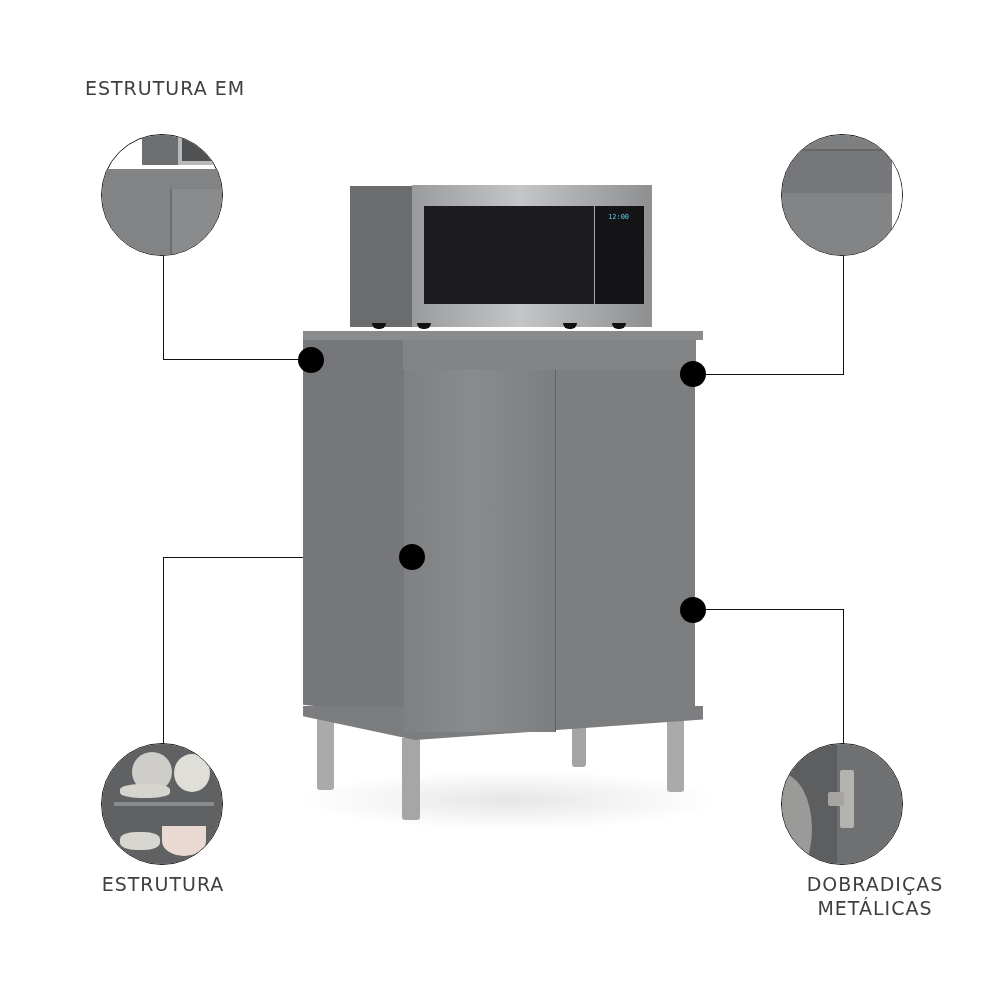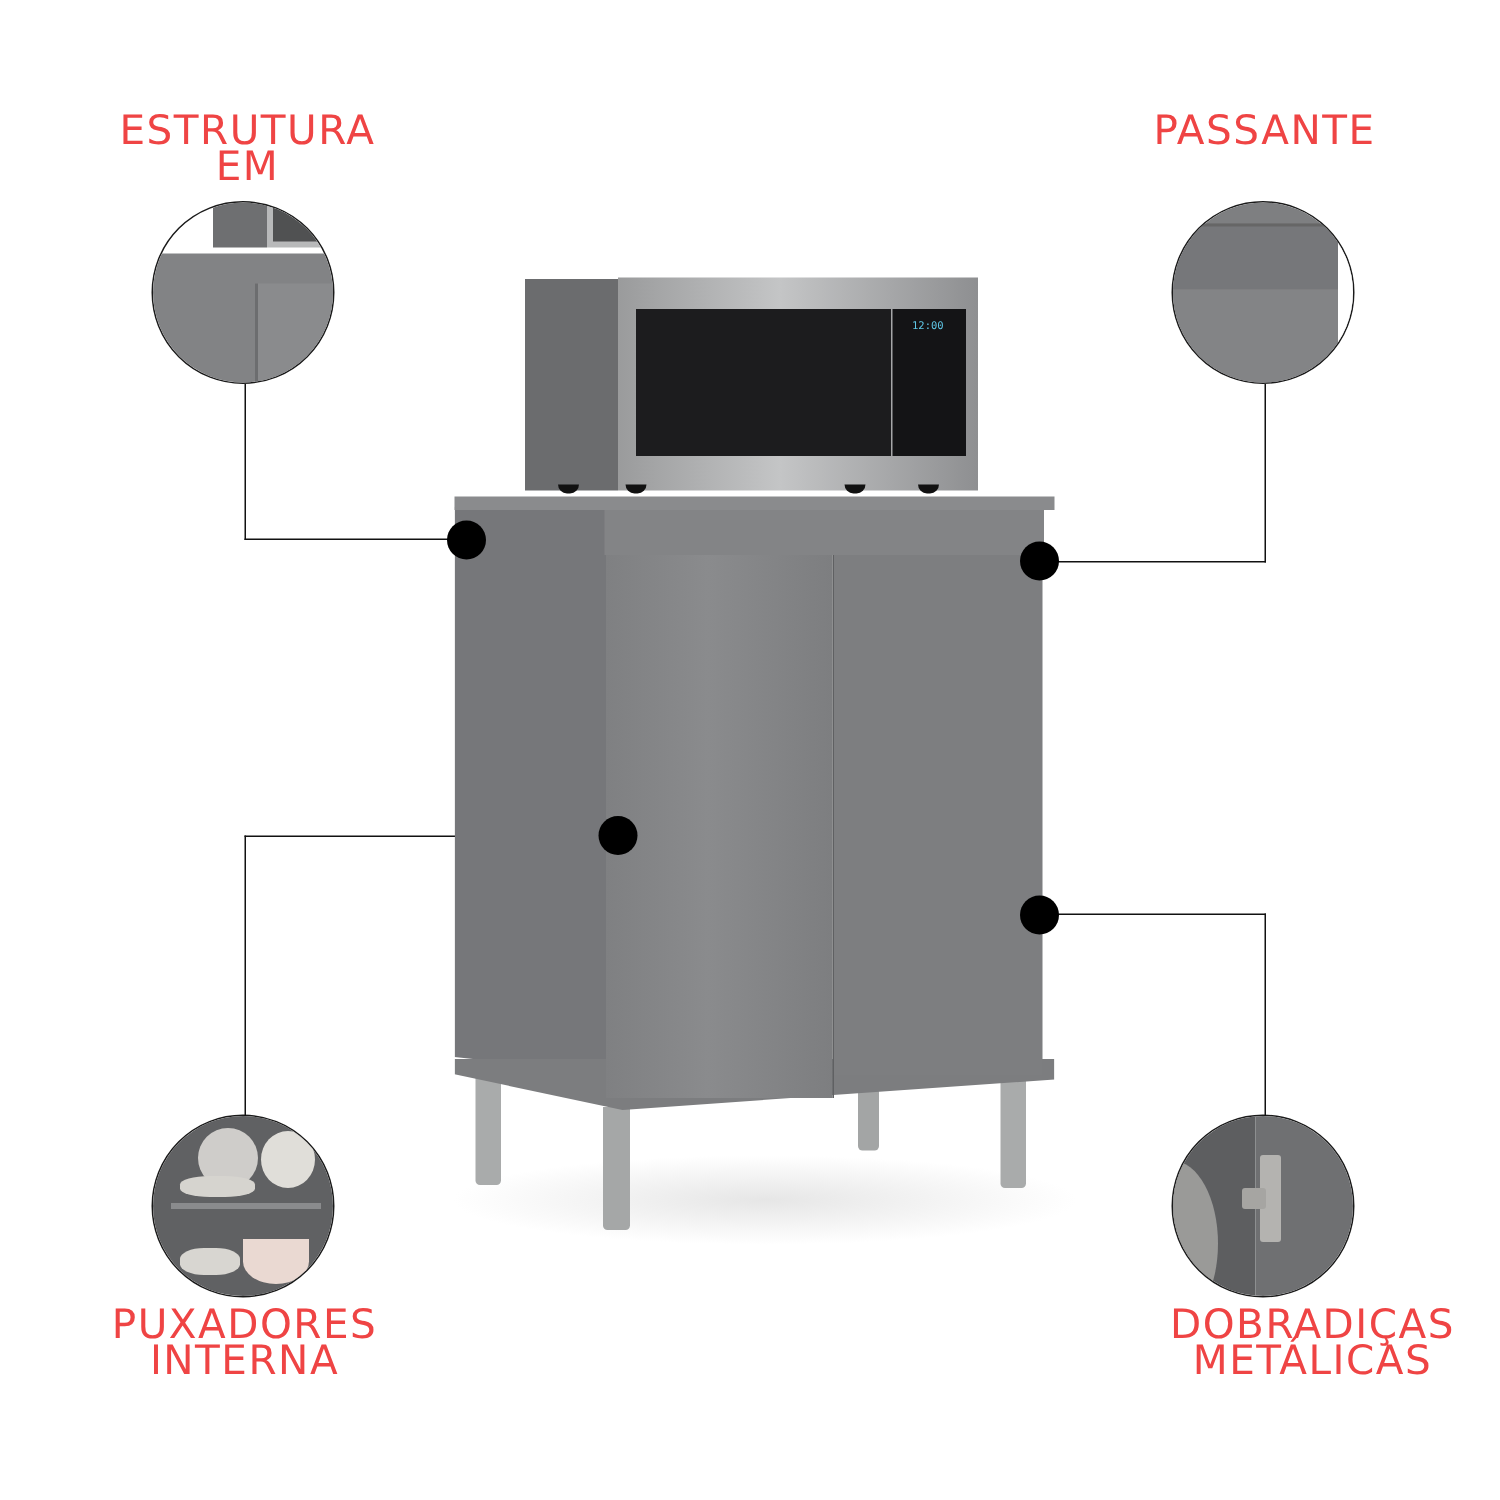--- a/index.html
+++ b/index.html
@@ -1,35 +1,33 @@
 <!DOCTYPE html>
 <html><head>
 <meta charset="utf-8">
 <style>
   html,body{margin:0;padding:0;background:#ffffff;}
   body{width:1000px;height:1000px;position:relative;overflow:hidden;font-family:"DejaVu Sans",sans-serif;}
-  .label{position:absolute;text-align:center;color:#ef4444;font-family:"DejaVu Sans",sans-serif;font-size:27px;line-height:24px;letter-spacing:1px;font-weight:normal;}
+  .label{position:absolute;text-align:center;color:#404040;font-family:"DejaVu Sans",sans-serif;font-size:19px;line-height:24px;letter-spacing:1px;font-weight:normal;}
   .label span{display:block;}
   .circle{position:absolute;width:122px;height:122px;border-radius:50%;border:1.5px solid #1a1a1a;overflow:hidden;box-sizing:border-box;background:#fff;}
   .line{position:absolute;background:#111;}
   .dot{position:absolute;width:26px;height:26px;border-radius:50%;background:#000;}
   .abs{position:absolute;}
 </style>
 </head>
 <body>
 
 <div class="label" style="left:70px;top:76px;width:190px;">
   <span>ESTRUTURA EM</span>
 </div>
 <div class="label" style="left:748px;top:76px;width:190px;">
-  <span>PASSANTE</span>
 </div>
 <div class="label" style="left:68px;top:872px;width:190px;">
-  <span>PUXADORES</span>
-  <span>INTERNA</span>
+  <span>ESTRUTURA</span>
 </div>
 <div class="label" style="left:780px;top:872px;width:190px;">
   <span>DOBRADIÇAS</span>
   <span>METÁLICAS</span>
 </div>
 
 <div class="circle" style="left:101px;top:134px;">
   <div class="abs" style="left:40px;top:0;width:36px;height:30px;background:#6e6f71;"></div>
   <div class="abs" style="left:76px;top:0;width:46px;height:30px;background:#b8b9ba;"></div>
   <div class="abs" style="left:80px;top:2px;width:42px;height:24px;background:#505152;"></div>

